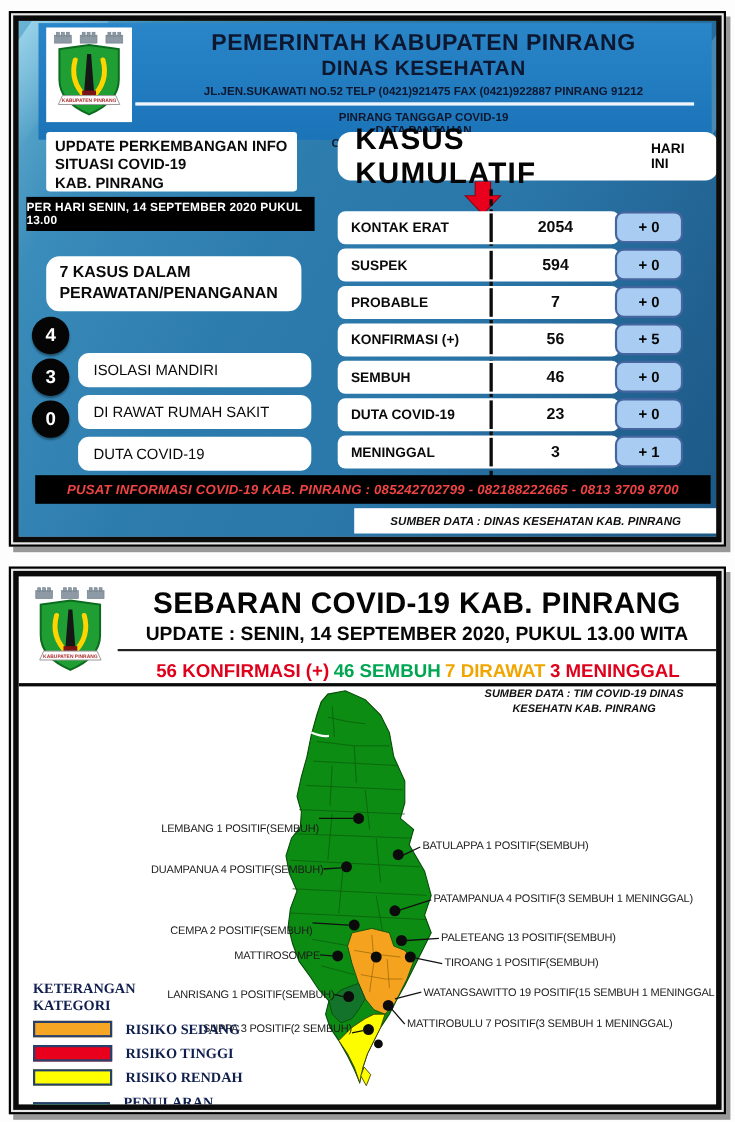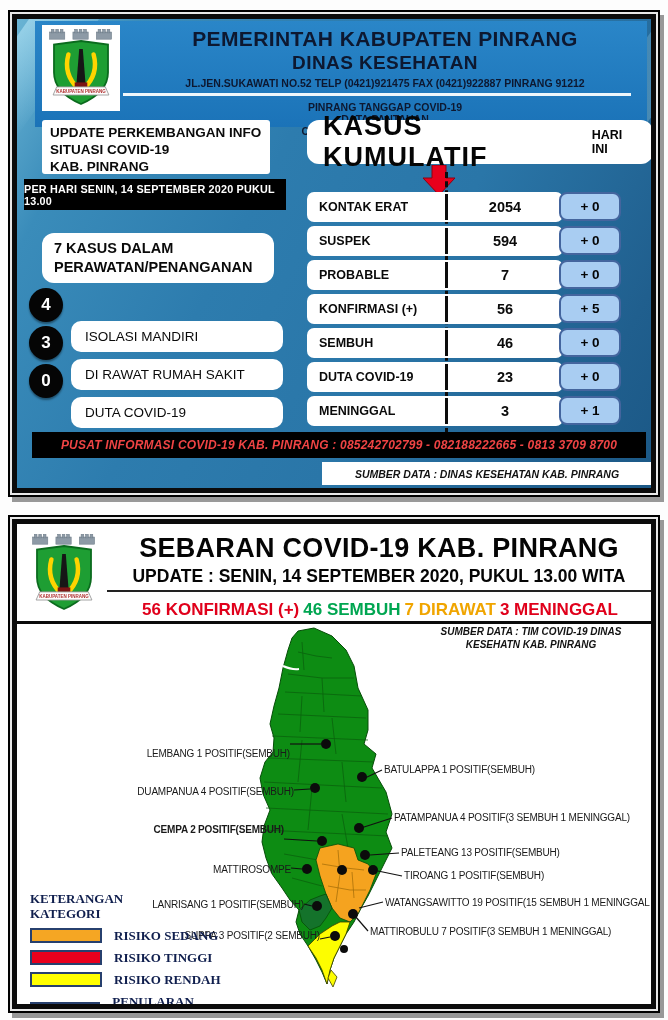--- a/index.html
+++ b/index.html
@@ -309,21 +309,21 @@
           <circle cx="371" cy="868" r="5"></circle>
       <circle cx="315" cy="904" r="5"></circle>
           <circle cx="351" cy="912" r="5"></circle>
           <circle cx="333" cy="934" r="5"></circle>
       <circle cx="342" cy="947" r="4"></circle>
     </g>
   </svg>
 
   <div class="mlabel ml-left" style="left:25px;top:224px;width:248px;">LEMBANG 1 POSITIF(SEMBUH)</div>
   <div class="mlabel ml-left" style="left:25px;top:262px;width:252px;">DUAMPANUA 4 POSITIF(SEMBUH)</div>
-  <div class="mlabel ml-left" style="left:25px;top:300px;width:242px;font-weight:bold;">CEMPA 2 POSITIF(SEMBUH)</div>
+  <div class="mlabel ml-left" style="left:25px;top:317px;width:242px;">CEMPA 2 POSITIF(SEMBUH)</div>
   <div class="mlabel ml-left" style="left:25px;top:340px;width:249px;">MATTIROSOMPE</div>
   <div class="mlabel ml-left" style="left:25px;top:375px;width:262px;">LANRISANG 1 POSITIF(SEMBUH)</div>
   <div class="mlabel ml-left" style="left:25px;top:406px;width:278px;">SUPPA 3 POSITIF(2 SEMBUH)</div>
   <div class="mlabel ml-right" style="left:367px;top:240px;width:265px;">BATULAPPA 1 POSITIF(SEMBUH)</div>
   <div class="mlabel ml-right" style="left:377px;top:288px;width:260px;">PATAMPANUA 4 POSITIF(3 SEMBUH 1 MENINGGAL)</div>
   <div class="mlabel ml-right" style="left:384px;top:323px;width:250px;">PALETEANG 13 POSITIF(SEMBUH)</div>
   <div class="mlabel ml-right" style="left:387px;top:346px;width:250px;">TIROANG 1 POSITIF(SEMBUH)</div>
   <div class="mlabel ml-right" style="left:368px;top:373px;width:270px;">WATANGSAWITTO 19 POSITIF(15 SEMBUH 1 MENINGGAL</div>
   <div class="mlabel ml-right" style="left:353px;top:402px;width:270px;">MATTIROBULU 7 POSITIF(3 SEMBUH 1 MENINGGAL)</div>
 

